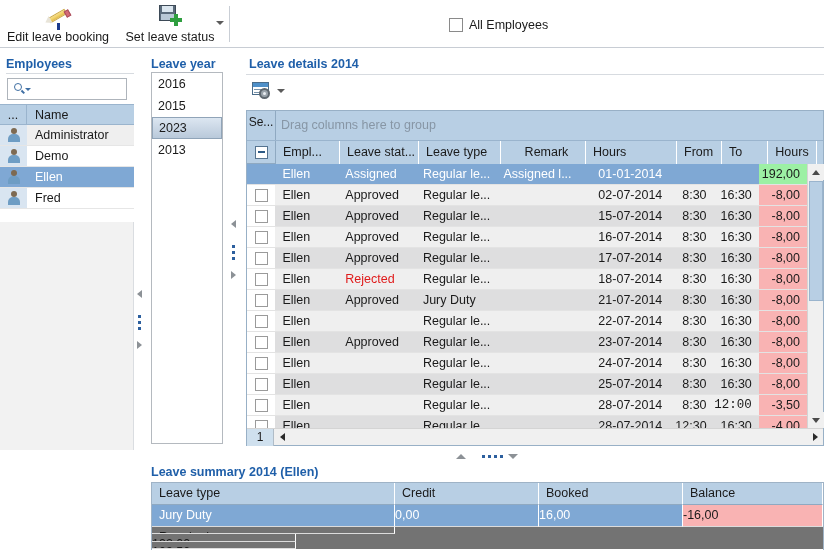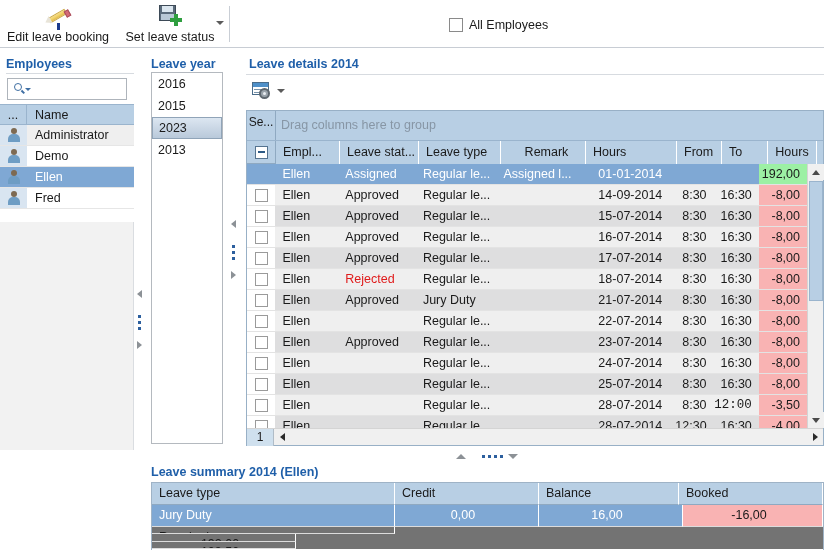--- a/index.html
+++ b/index.html
@@ -300,21 +300,21 @@
     white-space:nowrap; overflow:hidden;
   }
   .srow { display:flex; height:22px; font-size:12.5px; }
   .srow.sel { background:#7fa8d4; color:#ffffff; }
   .srow.plain { background:#737373;flex-direction:column; }
   .srow .sc {
     height:22px; line-height:21px; padding-left:7px;
     border-right:1px solid #ffffff; border-bottom:1px solid #dcdcdc;
     white-space:nowrap; overflow:hidden;
   }
-  .srow .sc.right { text-align:center; padding-right:7px; padding-left:0;}
+  .srow .sc.right { text-align:left; padding-right:7px; padding-left:0;}
   .bal-neg { background:#f9b3b3; color:#1a1a1a;}
   .bal-pos { background:#9cf0a4; color:#1a1a1a;}
 </style>
 </head>
 <body>
 
 <div id="app">
 
   <div id="toolbar">
 
@@ -488,21 +488,21 @@
           <div class="cell right hours-pos" style="width: 49px;">192,00</div>
         </div>
         <div class="grow plain">
           <div class="chk">
             <span class="chkbox"></span>
           </div>
           <div class="cell" style="width: 64px;">Ellen</div>
           <div class="cell" style="width: 79px;">Approved</div>
           <div class="cell" style="width: 82px;">Regular le...</div>
           <div class="cell" style="width: 85px;"></div>
-          <div class="cell right" style="width: 91px;">14-09-2014</div>
+          <div class="cell right" style="width: 91px;">02-07-2014</div>
           <div class="cell right" style="width: 45px;">8:30</div>
           <div class="cell right" style="width: 46px;">16:30</div>
           <div class="cell right hours-neg" style="width: 49px;">-8,00</div>
         </div>
         <div class="grow shade">
           <div class="chk">
             <span class="chkbox"></span>
           </div>
           <div class="cell" style="width: 64px;">Ellen</div>
           <div class="cell" style="width: 79px;">Approved</div>
@@ -677,22 +677,22 @@
       </div>
     <div class="sp-arrow-d" style="left:262px; top:5px;"></div>
   </div>
 
   <div class="panel-title" style="left:151px; top:465px;">Leave summary 2014 (Ellen)</div>
 
   <div id="sum-grid">
     <div id="sum-hdr">
       <div class="hc" style="width:243px;">Leave type</div>
       <div class="hc" style="width:144px;">Credit</div>
+      <div class="hc" style="width:144px;">Booked</div>
       <div class="hc" style="width:140px;">Balance</div>
-      <div class="hc" style="width:144px;">Booked</div>
     </div>
     <div id="sum-rows">
         <div class="srow sel">
           <div class="sc" style="width: 243px;">Jury Duty</div>
           <div class="sc right" style="width: 144px;">0,00</div>
           <div class="sc right" style="width: 144px;">16,00</div>
           <div class="sc right bal-neg" style="width: 140px;">-16,00</div>
         </div>
         <div class="srow plain">
           <div class="sc" style="width: 243px;">Regular leave</div>

